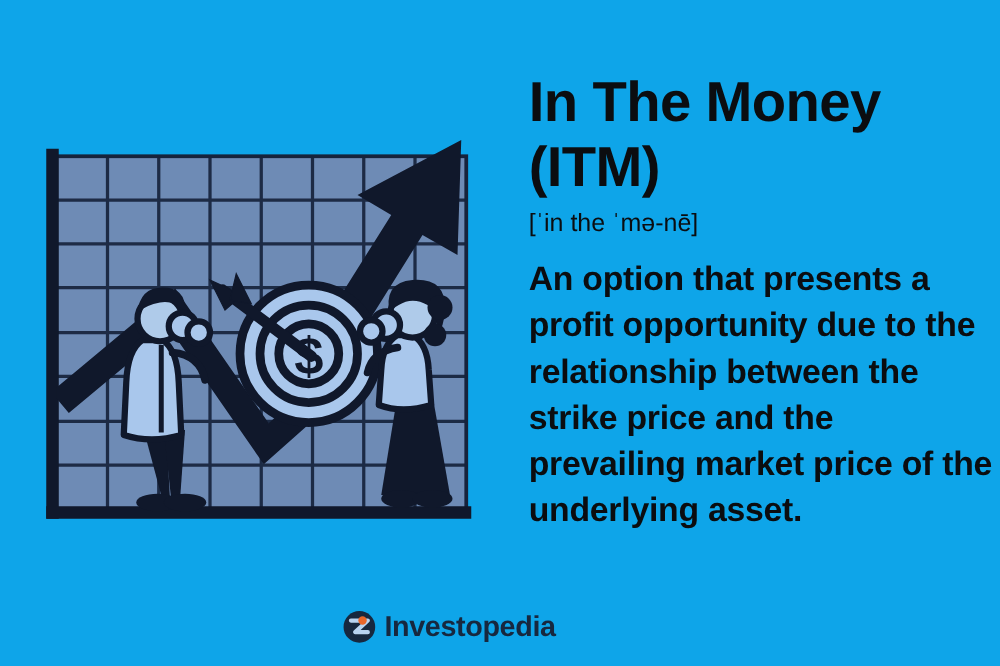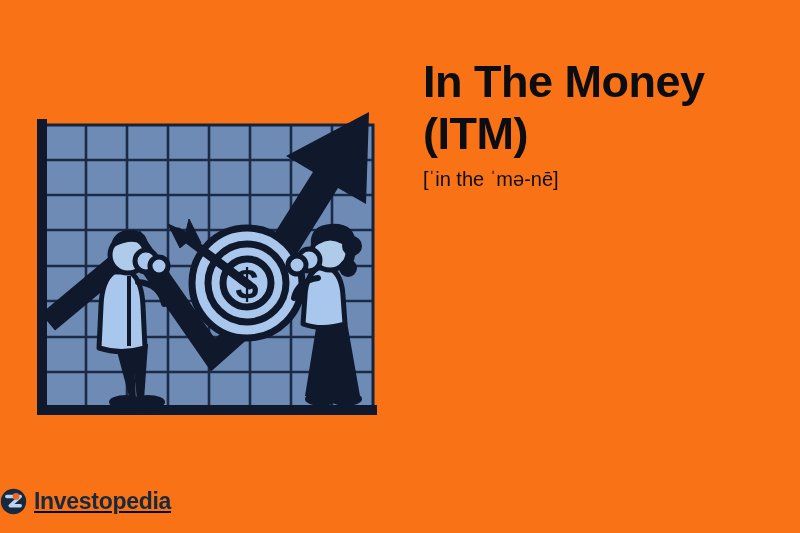--- a/index.html
+++ b/index.html
@@ -9,21 +9,21 @@
   body {
     width: 800px;
     height: 533px;
     overflow: hidden;
     font-family: "Liberation Sans", sans-serif;
   }
   #card {
     position: relative;
     width: 800px;
     height: 533px;
-    background: #f97316;
+    background: #0ea5e9;
     overflow: hidden;
   }
 
   
   #illustration {
     position: absolute;
     left: 18px;
     top: 100px;
     width: 382px;
     height: 330px;
@@ -62,22 +62,22 @@
   }
 
   
   #footer-logo {
     position: absolute;
     left: 0;
     top: 488px;
     width: 718px;
     display: flex;
     align-items: center;
+    justify-content: center;
     gap: 7px;
-    text-decoration: underline;
   }
   #logo-mark { width: 27px; height: 27px; display: block; }
   #logo-wordmark {
     font-size: 23px;
     line-height: 27px;
     font-weight: 600;
     color: #17283F;
     letter-spacing: -0.3px;
   }
 </style>
@@ -182,20 +182,21 @@
 
         <circle cx="291" cy="160" r="11" fill="#A9C7EC" stroke="#10182B" stroke-width="5"></circle>
         <circle cx="279" cy="165" r="9" fill="#A9C7EC" stroke="#10182B" stroke-width="5"></circle>
       </g>
     </svg>
   </div>
 
   <div id="text-col">
     <h1 id="term-title">In The Money (ITM)</h1>
     <div id="pronunciation">[ˈin the ˈmə-nē]</div>
+    <p id="definition">An option that presents a profit opportunity due to the relationship between the strike price and the prevailing market price of the underlying asset.</p>
   </div>
 
   <div id="footer-logo">
     <span>
       <svg id="logo-mark" viewBox="0 0 32 32" xmlns="http://www.w3.org/2000/svg">
         <circle cx="16" cy="16" r="15" fill="#17283F"></circle>
         <path d="M8 10 L24 10 L12 21 L24 21" fill="none" stroke="#B9D3F0" stroke-width="4" stroke-linecap="round" stroke-linejoin="round"></path>
         <circle cx="19" cy="10" r="4" fill="#E8662A"></circle>
       </svg>
     </span>

